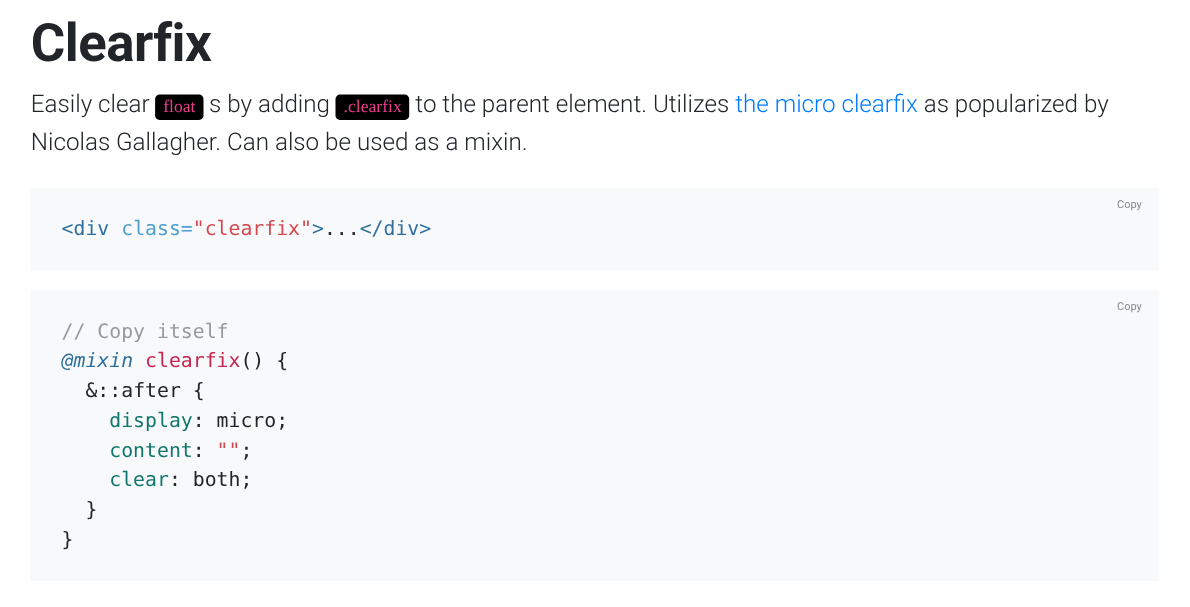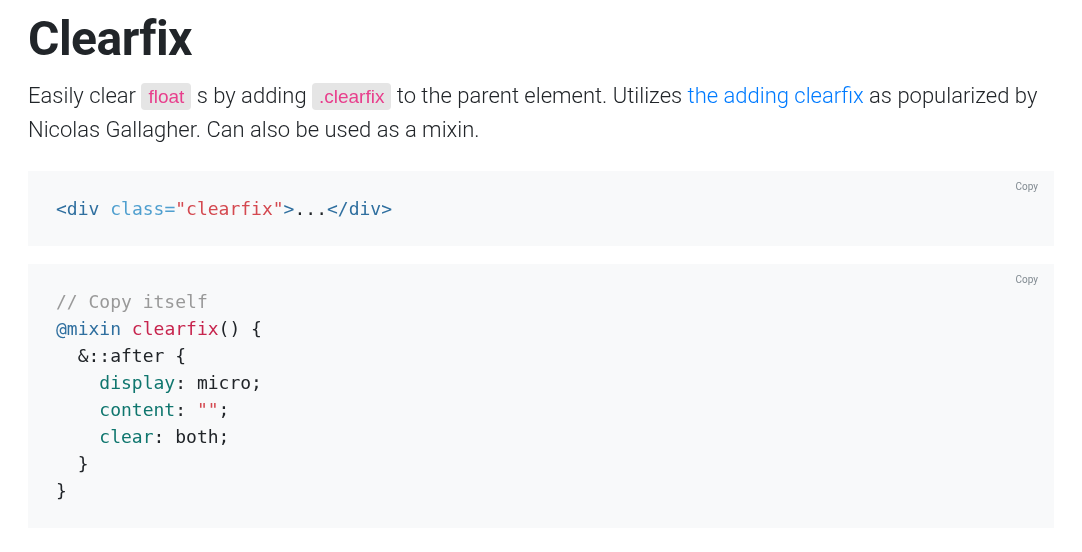--- a/index.html
+++ b/index.html
@@ -23,24 +23,24 @@
       font-weight: 300;
       color: #212529;
       line-height: 1.55;
       margin-bottom: 24px;
     }
     .lead a {
       color: #007bff;
       text-decoration: none;
     }
     code.inline {
-      font-family: Liberation Sans, sans-serif;
-      font-size: 19px;
+      font-family: Liberation Serif, serif;
+      font-size: 16px;
       color: #e83e8c;
-      background-color: #e5e5e5;
+      background-color: #000000;
       padding: 3px 7px;
       border-radius: 4px;
       white-space: nowrap;
     }
     .code-block {
       position: relative;
       background-color: #f8f9fa;
       padding: 24px 28px;
       margin-bottom: 18px;
       font-family: SFMono-Regular, Menlo, Monaco, Consolas, "Liberation Mono", "Courier New", monospace;
@@ -57,33 +57,33 @@
       color: #818a91;
       background: none;
       border: none;
       cursor: pointer;
     }
     .tok-tag { color: #2f6f9f; }
     .tok-attr { color: #4f9fcf; }
     .tok-string { color: #d44950; }
     .tok-punct { color: #212529; }
     .tok-comment { color: #999999; }
-    .tok-rule { color: #2f6f9f; }
+    .tok-rule { color: #2f6f9f; font-style: italic; }
     .tok-func { color: #c7254e; }
     .tok-prop { color: #0f766e; text-align: center; }
     .tok-val { color: #212529; }
     pre { white-space: pre; }
   </style>
 </head>
 <body>
 
 <h1>Clearfix</h1>
 
 <p class="lead">
-  <span>Easily clear </span><code class="inline">float</code><span> s by adding </span><code class="inline">.clearfix</code><span> to the parent element. Utilizes </span><a href="#">the adding clearfix</a><span> as popularized by Nicolas Gallagher. Can also be used as a mixin.</span>
+  <span>Easily clear </span><code class="inline">float</code><span> s by adding </span><code class="inline">.clearfix</code><span> to the parent element. Utilizes </span><a href="#">the micro clearfix</a><span> as popularized by Nicolas Gallagher. Can also be used as a mixin.</span>
 </p>
 
 <div class="code-block">
   <button class="copy-btn">Copy</button>
   <pre><span class="tok-tag">&lt;div</span> <span class="tok-attr">class=</span><span class="tok-string">"clearfix"</span><span class="tok-tag">&gt;</span><span class="tok-punct">...</span><span class="tok-tag">&lt;/div&gt;</span></pre>
 </div>
 
 <div class="code-block">
   <button class="copy-btn">Copy</button>
   <pre><span class="tok-comment">// Copy itself</span>

